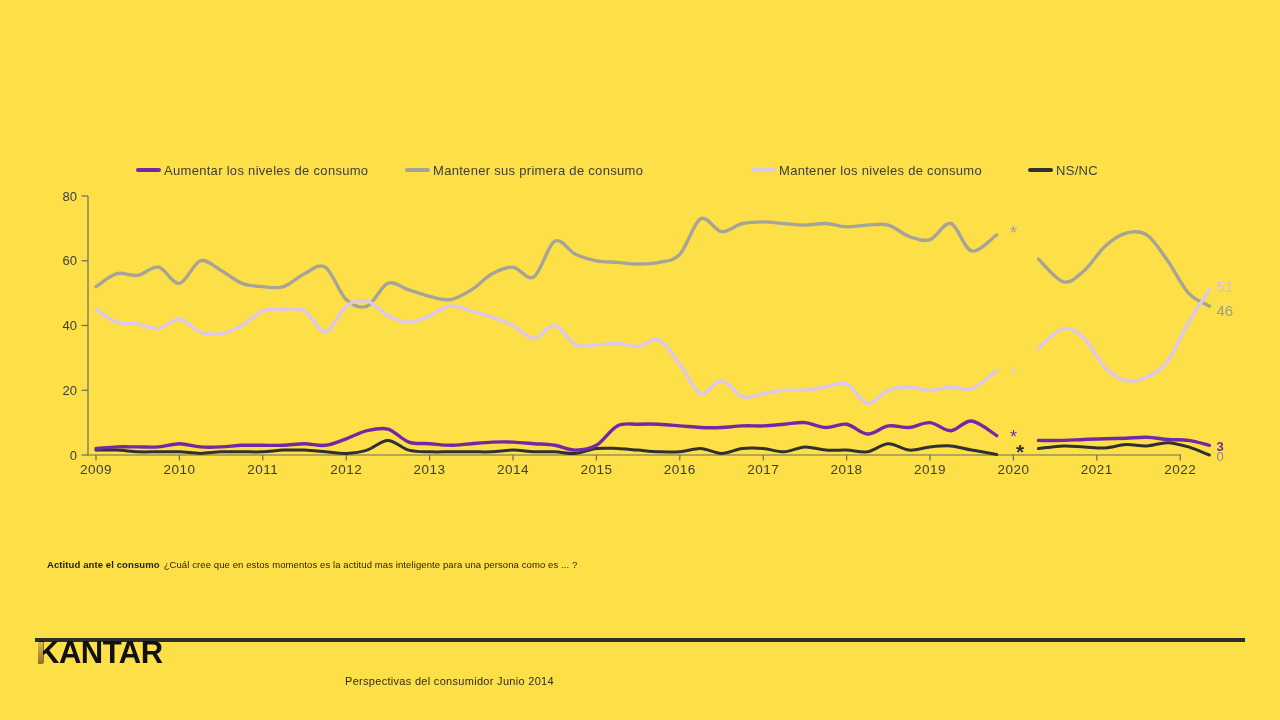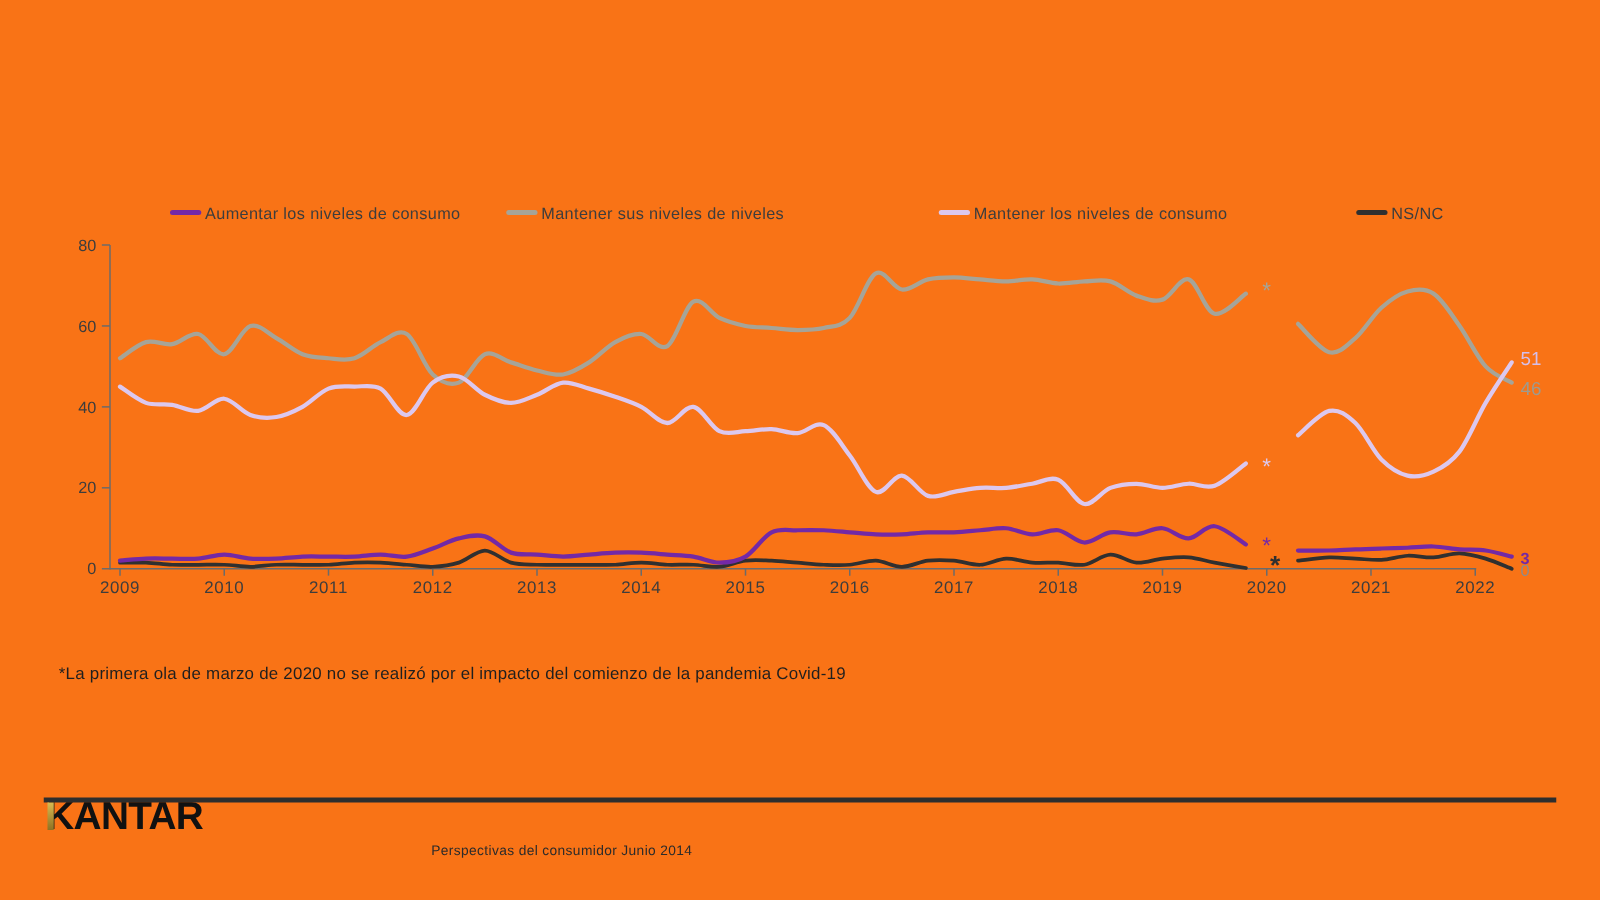--- a/index.html
+++ b/index.html
@@ -1,16 +1,16 @@
 <!DOCTYPE html>
 <html><head>
 <meta charset="utf-8">
 <style>
   html,body{margin:0;padding:0;background:#fff;}
-  #page{position:relative;width:1280px;height:720px;background:#f97316;overflow:hidden;
+  #page{position:relative;width:1280px;height:720px;background:#fde047;overflow:hidden;
         font-family:"Liberation Sans", sans-serif;color:#1f1f1f;}
   .legend-item{position:absolute;top:162px;display:flex;align-items:center;height:16px;}
   .legend-swatch{display:inline-block;width:25px;height:4px;border-radius:2px;margin-right:3px;}
   .legend-label{font-size:13px;color:#3d3d3d;letter-spacing:.3px;white-space:nowrap;}
   #chart-svg{position:absolute;left:0;top:0;}
   .footnote1{position:absolute;left:47px;top:531px;font-size:13.5px;color:#1f1f1f;letter-spacing:.2px;}
   .footnote2{position:absolute;left:47px;top:559px;font-size:9.5px;color:#1f1f1f;letter-spacing:.1px;}
   .footnote2 b{font-weight:bold;margin-right:4px;}
   .footer-divider{position:absolute;left:35px;top:638px;width:1210px;height:4px;background:#2e2e2e;}
   .brand{position:absolute;left:37px;top:636px;height:34px;display:flex;align-items:flex-end;}
@@ -23,27 +23,27 @@
 <body>
 
 <div id="page">
 
   <div class="legend-item" style="left:136px">
     <span class="legend-swatch" style="background: rgb(115, 41, 166);"></span>
     <span class="legend-label">Aumentar los niveles de consumo</span>
   </div>
   <div class="legend-item" style="left:405px">
     <span class="legend-swatch" style="background: rgb(166, 164, 152);"></span>
-    <span class="legend-label">Mantener sus niveles de niveles</span>
+    <span class="legend-label">Mantener sus primera de consumo</span>
   </div>
   <div class="legend-item" style="left:751px">
     <span class="legend-swatch" style="background: rgb(220, 200, 238);"></span>
     <span class="legend-label">Mantener los niveles de consumo</span>
   </div>
-  <div class="legend-item" style="left:1085px">
+  <div class="legend-item" style="left:1028px">
     <span class="legend-swatch" style="background: rgb(48, 48, 48);"></span>
     <span class="legend-label">NS/NC</span>
   </div>
 
   <svg id="chart-svg" width="1280" height="520">
       <line x1="88" y1="196" x2="88" y2="455.5" stroke="#6b6b6b" stroke-width="1.2"></line>
       <line x1="88" y1="455" x2="1181" y2="455" stroke="#6b6b6b" stroke-width="1.2"></line>
       <line x1="81.5" y1="455" x2="88" y2="455" stroke="#6b6b6b" stroke-width="1.2"></line>
       <text x="77" y="459.5" font-family="&quot;Liberation Sans&quot;, sans-serif" text-anchor="end" font-size="13" fill="#3d3d3d">0</text>
       <line x1="81.5" y1="390.25" x2="88" y2="390.25" stroke="#6b6b6b" stroke-width="1.2"></line>
@@ -93,21 +93,23 @@
       <path d="M 96.0 450.1 C 99.5 450.1, 109.9 449.9, 116.8 450.1 C 123.8 450.4, 130.8 451.5, 137.7 451.8 C 144.6 452.0, 151.6 451.8, 158.6 451.8 C 165.5 451.8, 172.5 451.5, 179.4 451.8 C 186.3 452.0, 193.3 453.4, 200.3 453.4 C 207.2 453.4, 214.2 452.0, 221.1 451.8 C 228.1 451.5, 235.0 451.8, 242.0 451.8 C 248.9 451.8, 255.9 452.0, 262.8 451.8 C 269.8 451.5, 276.7 450.4, 283.6 450.1 C 290.6 449.9, 297.6 449.9, 304.5 450.1 C 311.4 450.4, 318.4 451.2, 325.4 451.8 C 332.3 452.3, 339.3 453.7, 346.2 453.4 C 353.2 453.1, 360.1 452.3, 367.1 450.1 C 374.0 448.0, 381.0 440.4, 387.9 440.4 C 394.9 440.4, 401.8 448.3, 408.8 450.1 C 415.7 452.0, 422.7 451.5, 429.6 451.8 C 436.6 452.0, 443.5 451.8, 450.5 451.8 C 457.4 451.8, 464.4 451.8, 471.3 451.8 C 478.3 451.8, 485.2 452.0, 492.2 451.8 C 499.1 451.5, 506.1 450.1, 513.0 450.1 C 520.0 450.1, 526.9 451.5, 533.9 451.8 C 540.8 452.0, 547.8 451.5, 554.7 451.8 C 561.7 452.0, 568.6 453.9, 575.5 453.4 C 582.5 452.8, 589.5 449.3, 596.4 448.5 C 603.4 447.7, 610.3 448.3, 617.3 448.5 C 624.2 448.8, 631.1 449.6, 638.1 450.1 C 645.1 450.7, 652.0 451.5, 659.0 451.8 C 665.9 452.0, 672.9 452.3, 679.8 451.8 C 686.8 451.2, 693.7 448.3, 700.7 448.5 C 707.6 448.8, 714.5 453.4, 721.5 453.4 C 728.5 453.4, 735.4 449.3, 742.4 448.5 C 749.3 447.7, 756.3 448.0, 763.2 448.5 C 770.2 449.1, 777.1 452.0, 784.1 451.8 C 791.0 451.5, 798.0 447.2, 804.9 446.9 C 811.9 446.6, 818.8 449.6, 825.8 450.1 C 832.7 450.7, 839.6 449.9, 846.6 450.1 C 853.6 450.4, 860.5 452.8, 867.5 451.8 C 874.4 450.7, 881.4 443.9, 888.3 443.7 C 895.3 443.4, 902.2 449.6, 909.2 450.1 C 916.1 450.7, 923.0 447.6, 930.0 446.9 C 937.0 446.2, 943.9 445.4, 950.9 445.9 C 957.8 446.5, 964.1 448.7, 971.7 450.1 C 979.3 451.5, 992.5 453.7, 996.7 454.4" fill="none" stroke="#303030" stroke-width="3" stroke-linecap="round"></path>
       <path d="M 1038.4 448.5 C 1042.6 448.1, 1055.8 446.2, 1063.4 445.9 C 1071.1 445.7, 1077.3 446.6, 1084.3 446.9 C 1091.2 447.2, 1098.2 448.3, 1105.1 447.9 C 1112.1 447.5, 1119.0 445.0, 1126.0 444.6 C 1132.9 444.3, 1139.9 446.3, 1146.8 445.9 C 1153.8 445.6, 1160.7 442.5, 1167.7 442.7 C 1174.6 442.9, 1181.6 444.9, 1188.5 446.9 C 1195.5 449.0, 1205.9 453.7, 1209.4 455.0" fill="none" stroke="#303030" stroke-width="3" stroke-linecap="round"></path>
       <text x="1020.071999999994" y="458.88125" font-family="&quot;Liberation Sans&quot;, sans-serif" text-anchor="middle" font-size="21" font-weight="bold" fill="#303030">*</text>
       <text x="1216.3899999999926" y="461" font-family="&quot;Liberation Sans&quot;, sans-serif" text-anchor="start" font-size="13" font-weight="normal" fill="#8c8c8c">0</text>
       <path d="M 96.0 448.5 C 99.5 448.3, 109.9 447.2, 116.8 446.9 C 123.8 446.6, 130.8 446.9, 137.7 446.9 C 144.6 446.9, 151.6 447.4, 158.6 446.9 C 165.5 446.4, 172.5 443.7, 179.4 443.7 C 186.3 443.7, 193.3 446.4, 200.3 446.9 C 207.2 447.4, 214.2 447.2, 221.1 446.9 C 228.1 446.6, 235.0 445.6, 242.0 445.3 C 248.9 445.0, 255.9 445.3, 262.8 445.3 C 269.8 445.3, 276.7 445.6, 283.6 445.3 C 290.6 445.0, 297.6 443.7, 304.5 443.7 C 311.4 443.7, 318.4 446.1, 325.4 445.3 C 332.3 444.5, 339.3 441.2, 346.2 438.8 C 353.2 436.4, 360.1 432.3, 367.1 430.7 C 374.0 429.1, 381.0 427.2, 387.9 429.1 C 394.9 431.0, 401.8 439.6, 408.8 442.1 C 415.7 444.5, 422.7 443.1, 429.6 443.7 C 436.6 444.2, 443.5 445.3, 450.5 445.3 C 457.4 445.3, 464.4 444.2, 471.3 443.7 C 478.3 443.1, 485.2 442.3, 492.2 442.1 C 499.1 441.8, 506.1 441.8, 513.0 442.1 C 520.0 442.3, 526.9 443.1, 533.9 443.7 C 540.8 444.2, 547.8 444.2, 554.7 445.3 C 561.7 446.4, 568.6 450.1, 575.5 450.1 C 582.5 450.1, 589.5 449.3, 596.4 445.3 C 603.4 441.2, 610.3 429.4, 617.3 425.9 C 624.2 422.4, 631.1 424.5, 638.1 424.2 C 645.1 424.0, 652.0 424.0, 659.0 424.2 C 665.9 424.5, 672.9 425.3, 679.8 425.9 C 686.8 426.4, 693.7 427.2, 700.7 427.5 C 707.6 427.8, 714.5 427.8, 721.5 427.5 C 728.5 427.2, 735.4 426.1, 742.4 425.9 C 749.3 425.6, 756.3 426.1, 763.2 425.9 C 770.2 425.6, 777.1 424.8, 784.1 424.2 C 791.0 423.7, 798.0 422.1, 804.9 422.6 C 811.9 423.2, 818.8 427.2, 825.8 427.5 C 832.7 427.8, 839.6 423.2, 846.6 424.2 C 853.6 425.3, 860.5 433.7, 867.5 434.0 C 874.4 434.2, 881.4 426.9, 888.3 425.9 C 895.3 424.8, 902.2 428.0, 909.2 427.5 C 916.1 426.9, 923.0 422.1, 930.0 422.6 C 937.0 423.2, 943.9 431.0, 950.9 430.7 C 957.8 430.4, 964.1 420.2, 971.7 421.0 C 979.3 421.8, 992.5 433.1, 996.7 435.6" fill="none" stroke="#7329a6" stroke-width="3.4" stroke-linecap="round"></path>
       <path d="M 1038.4 440.4 C 1042.6 440.4, 1055.8 440.6, 1063.4 440.4 C 1071.1 440.3, 1077.3 439.7, 1084.3 439.5 C 1091.2 439.2, 1098.2 439.0, 1105.1 438.8 C 1112.1 438.6, 1119.0 438.4, 1126.0 438.2 C 1132.9 437.9, 1139.9 437.0, 1146.8 437.2 C 1153.8 437.4, 1160.7 438.9, 1167.7 439.5 C 1174.6 440.0, 1181.6 439.5, 1188.5 440.4 C 1195.5 441.4, 1205.9 444.5, 1209.4 445.3" fill="none" stroke="#7329a6" stroke-width="3.4" stroke-linecap="round"></path>
       <text x="1013.4000000000001" y="442.69375" font-family="&quot;Liberation Sans&quot;, sans-serif" text-anchor="middle" font-size="18" font-weight="normal" fill="#7329a6">*</text>
       <text x="1216.3899999999926" y="451.2875" font-family="&quot;Liberation Sans&quot;, sans-serif" text-anchor="start" font-size="13" font-weight="bold" fill="#7329a6">3</text>
     </svg>
 
-  <div class="footnote1">*La primera ola de marzo de 2020 no se realizó por el impacto del comienzo de la pandemia Covid-19</div>
+  <div class="footnote2">
+    <b>Actitud ante el consumo</b><span>¿Cuál cree que en estos momentos es la actitud mas inteligente para una persona como es ... ?</span>
+  </div>
 
   <div class="footer-divider"></div>
   <div class="brand">
     <span class="brand-text">KANTAR</span>
     <span class="brand-gold"></span>
   </div>
   <div class="footer-caption">Perspectivas del consumidor Junio 2014</div>
 
 </div>
 

